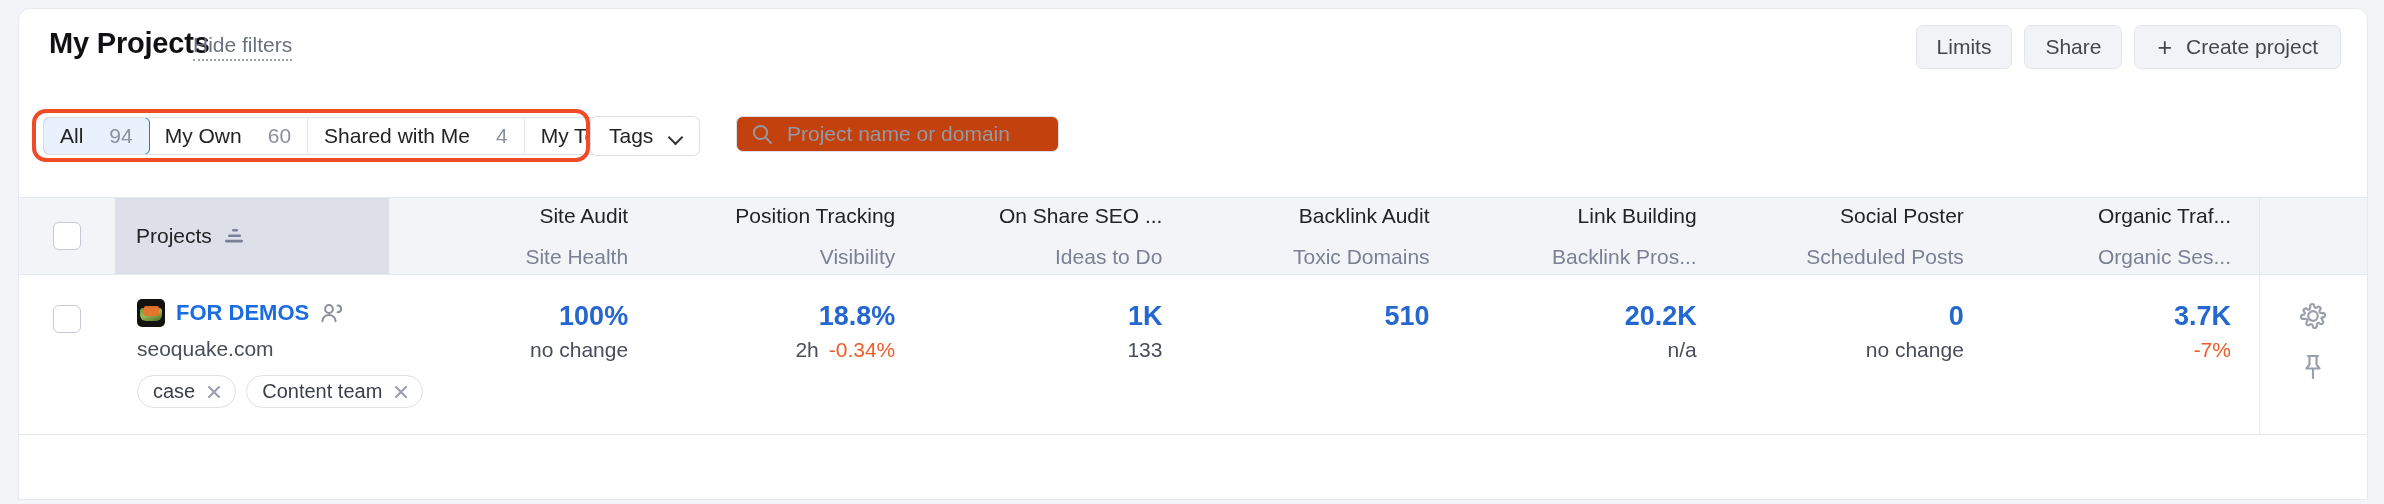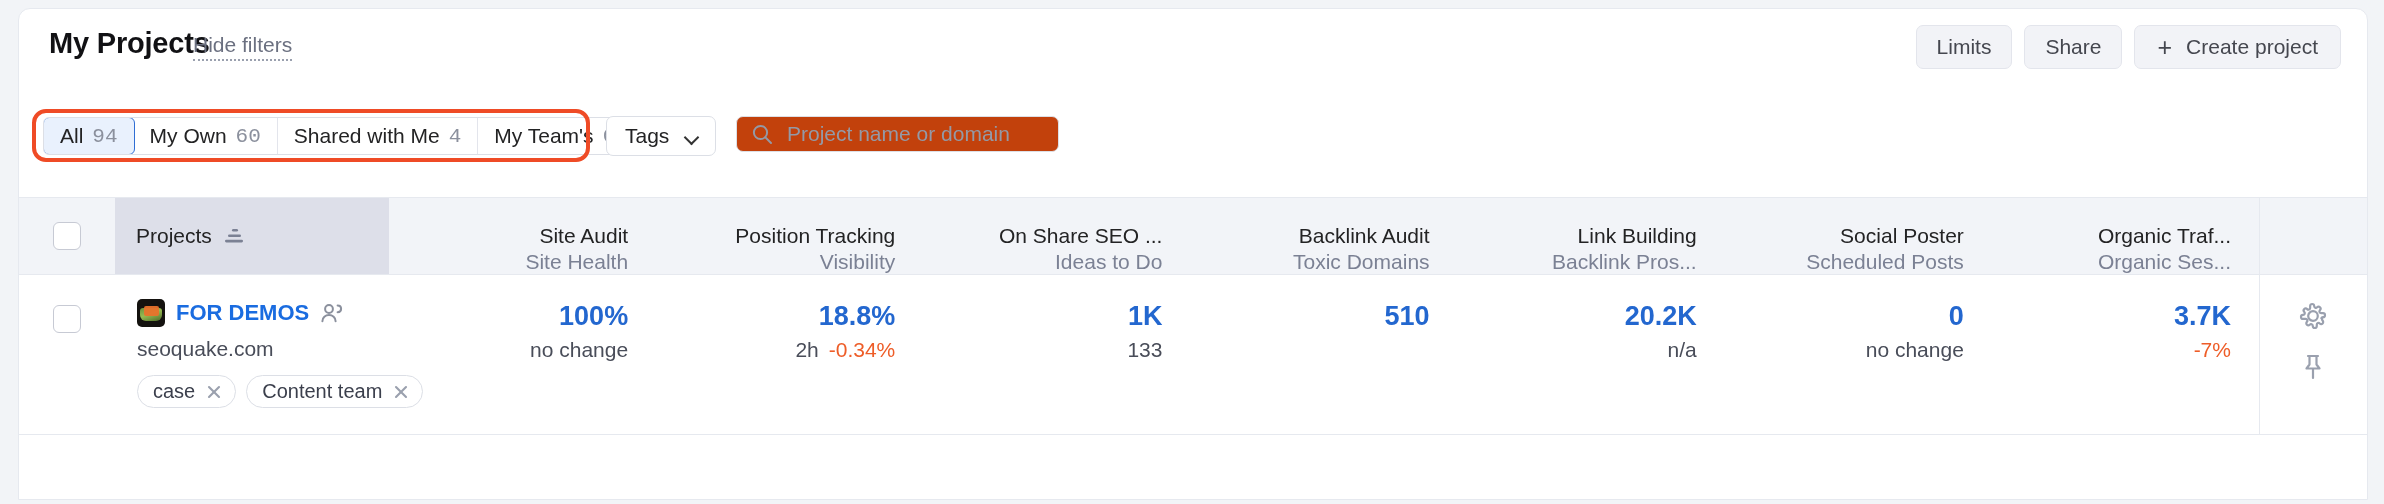--- a/index.html
+++ b/index.html
@@ -128,47 +128,46 @@
     align-items: stretch;
     border: 1px solid #dcdfe6;
     border-radius: 6px;
     background: #fff;
     box-sizing: border-box;
     overflow: hidden;
   }
   .tab {
     display: flex;
     align-items: center;
-    gap: 9px;
+    gap: 26px;
     padding: 4px 16px;
     font-size: 21px;
     color: #232324;
     border-right: 1px solid #e3e5ec;
     cursor: pointer;
     box-sizing: border-box;
     white-space: nowrap;
   }
   .tab:last-child { border-right: none; }
   .tab.active {
     background: #e9f1fd;
     border: 1px solid #2f6ed4;
     border-radius: 6px;
     margin: -1px;
     z-index: 2;
     position: relative;
   }
   .tab .count {
     color: #8b909d;
-    font-family: Liberation Mono, monospace;
   }
   .tab.active .count { color: #8b909d; }
 
   .tags-select {
     position: absolute;
-    left: 587px;
+    left: 571px;
     top: 12px;
     width: 110px;
     height: 40px;
     border: 1px solid #dcdfe6;
     border-radius: 7px;
     background: #fff;
     display: flex;
     align-items: center;
     justify-content: space-between;
     padding: 0 16px 0 18px;
@@ -253,24 +252,24 @@
   }
   .th-projects .lbl {
     font-size: 21px;
     color: #232324;
   }
   .th-metric {
     flex: 1 1 0;
     display: flex;
     flex-direction: column;
     align-items: flex-end;
-    justify-content: flex-end;
+    justify-content: center;
     padding-right: 28px;
     box-sizing: border-box;
-    gap: 2px;
+    gap: 17px;
   }
   .th-metric .m-title {
     font-size: 21px;
     color: #232324;
     white-space: nowrap;
   }
   .th-metric .m-sub {
     font-size: 21px;
     color: #7b8194;
     white-space: nowrap;

